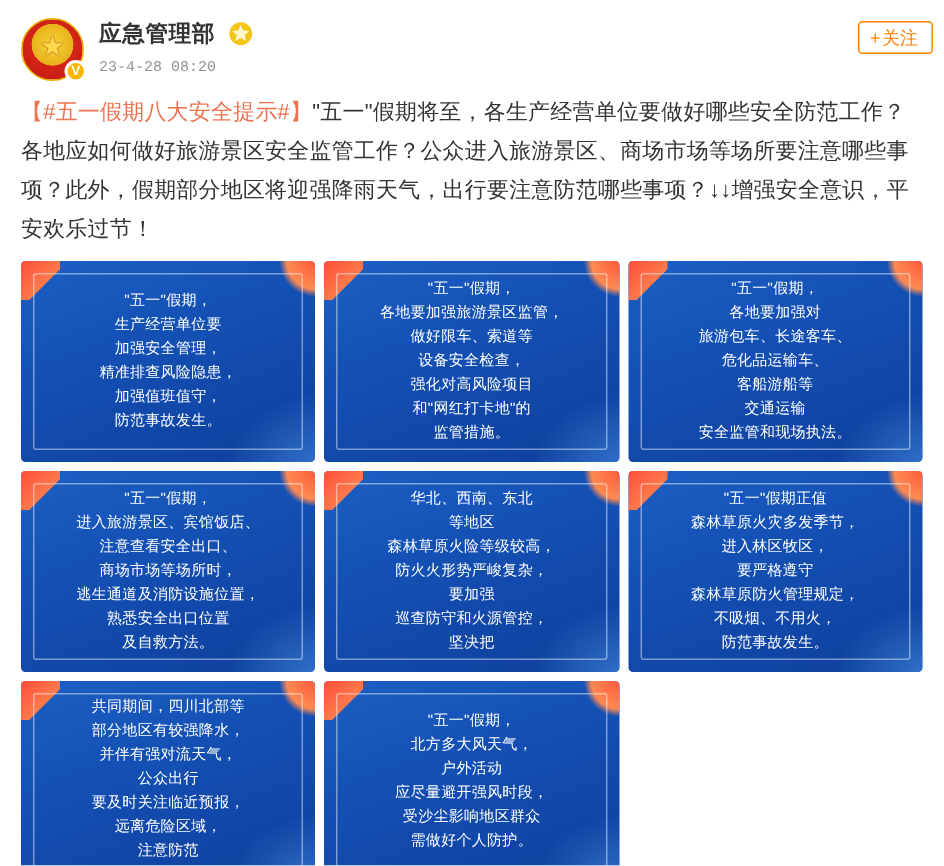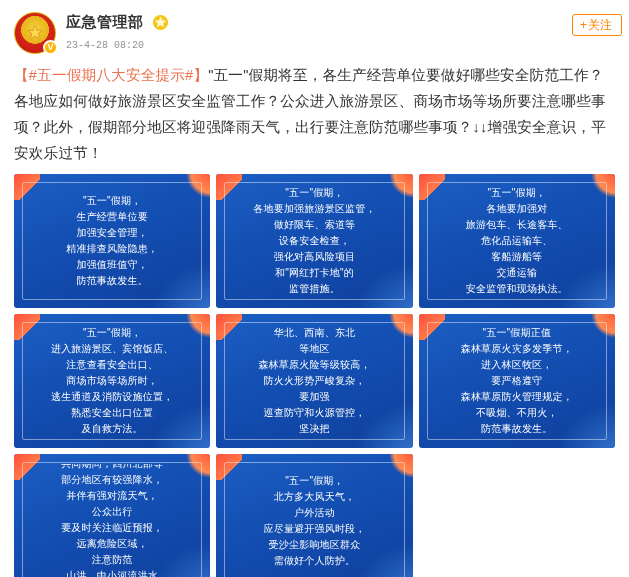--- a/index.html
+++ b/index.html
@@ -181,21 +181,21 @@
     font-weight: bold;
     letter-spacing: 3px;
     margin-top: 26px;
     color: #ffffff;
   }
   .card .sub-line {
     font-size: 10px;
     line-height: 16px;
   }
   .card.clipped .text {
-    justify-content: center;
+    justify-content: space-between;
     padding-top: 0px;
   }
 </style>
 </head>
 <body>
 
 <div id="app">
 
   <div class="post-header">
     <div class="avatar-wrap">

